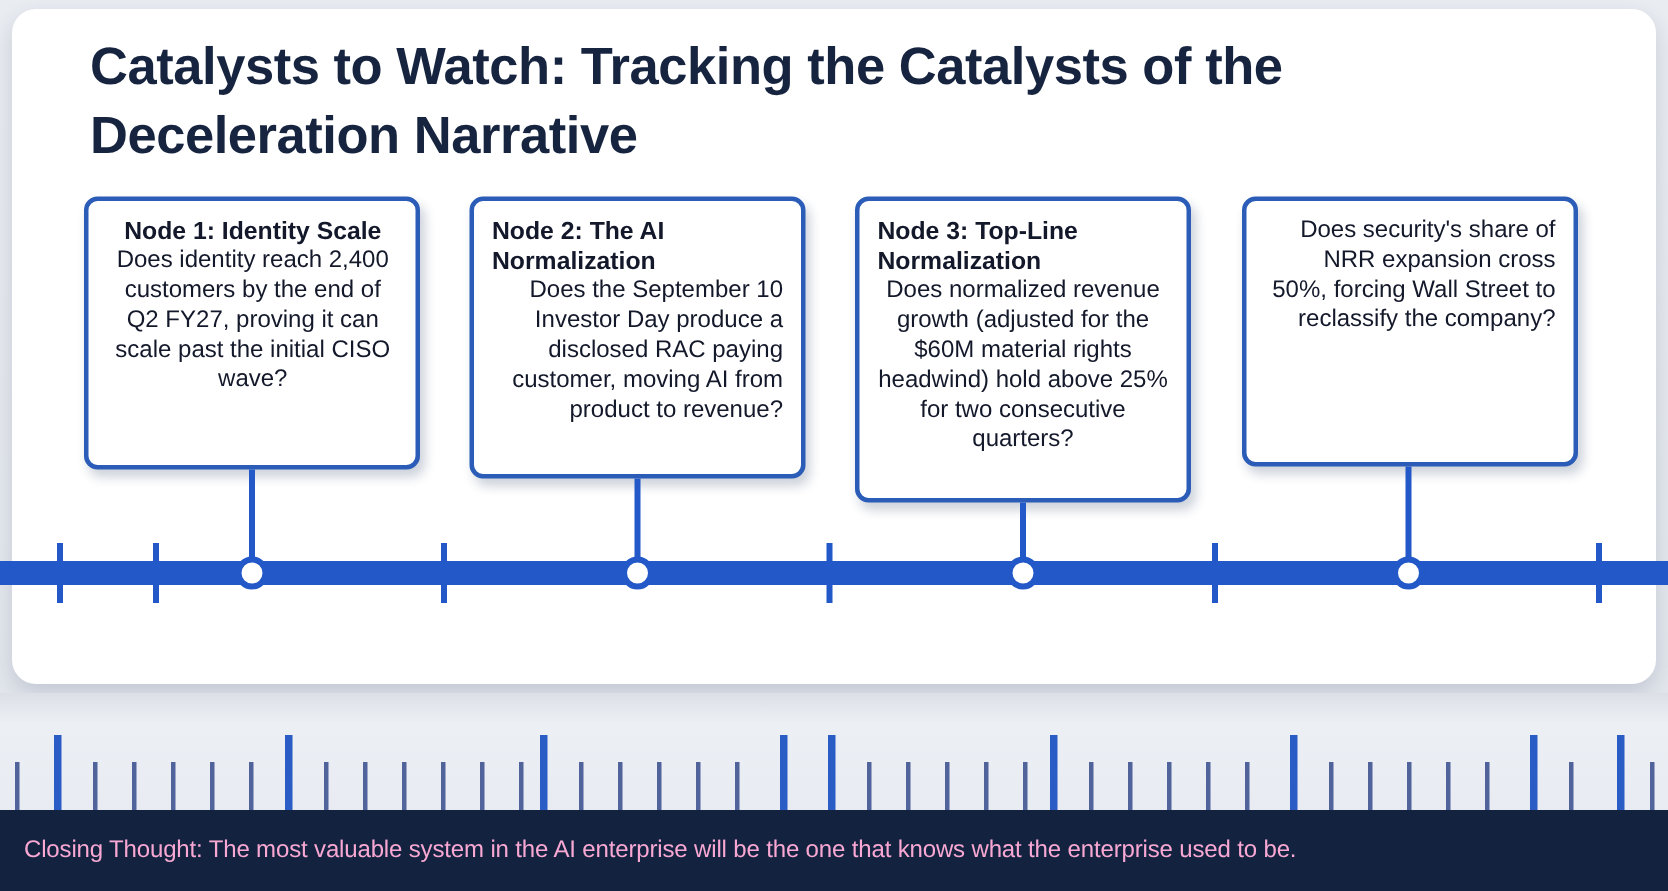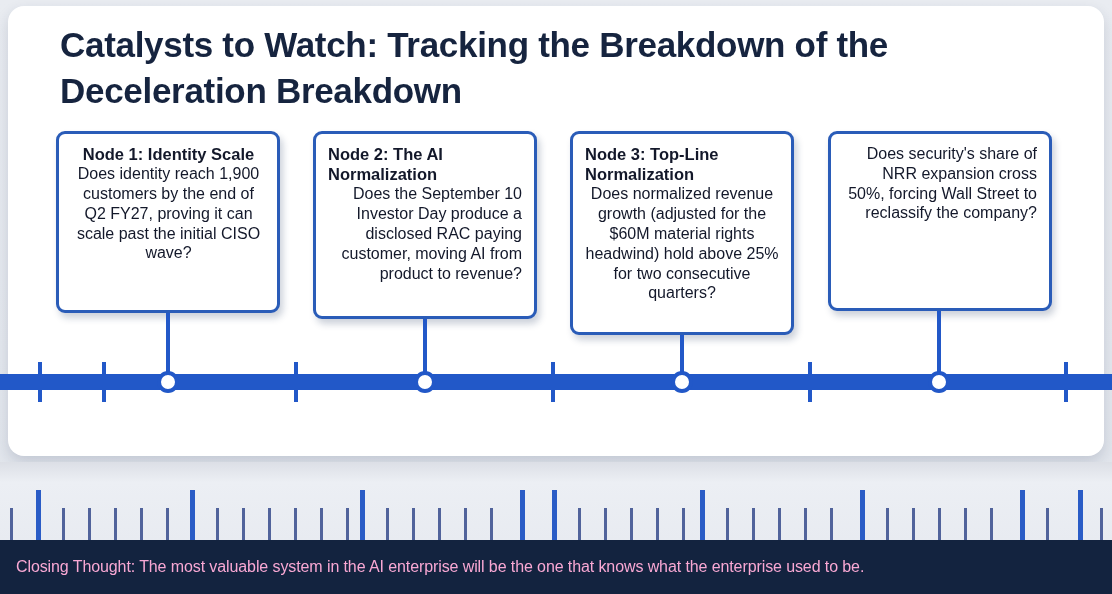--- a/index.html
+++ b/index.html
@@ -182,28 +182,28 @@
     letter-spacing: -0.1px;
     white-space: nowrap;
   }
 </style>
 </head>
 <body>
 
 <div class="slide">
 
   <div class="card">
-    <div class="title">Catalysts to Watch: Tracking the Breakdown of the Deceleration Breakdown</div>
+    <div class="title">Catalysts to Watch: Tracking the Catalysts of the Deceleration Narrative</div>
   </div>
 
   <div class="nodes">
 
     <div class="node n1">
       <div class="node-title">Node 1: Identity Scale</div>
-      <div class="node-body">Does identity reach 1,900 customers by the end of Q2 FY27, proving it can scale past the initial CISO wave?</div>
+      <div class="node-body">Does identity reach 2,400 customers by the end of Q2 FY27, proving it can scale past the initial CISO wave?</div>
     </div>
 
     <div class="node n2">
       <div class="node-title">Node 2: The AI Normalization</div>
       <div class="node-body">Does the September 10 Investor Day produce a disclosed RAC paying customer, moving AI from product to revenue?</div>
     </div>
 
     <div class="node n3">
       <div class="node-title">Node 3: Top-Line Normalization</div>
       <div class="node-body">Does normalized revenue growth (adjusted for the $60M material rights headwind) hold above 25% for two consecutive quarters?</div>

